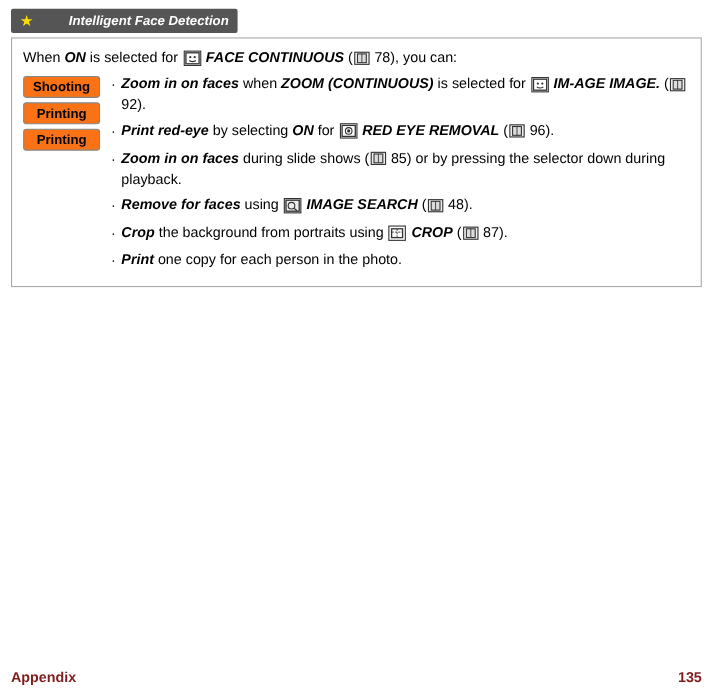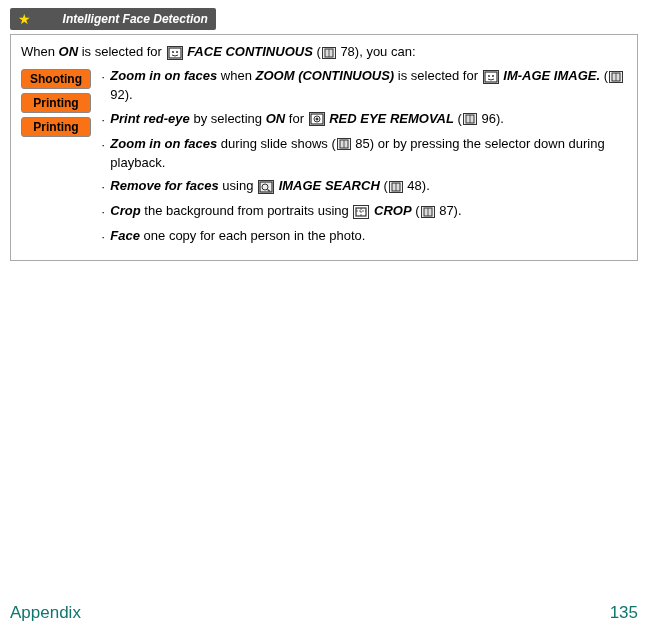--- a/index.html
+++ b/index.html
@@ -181,23 +181,23 @@
       bottom: 8px;
       left: 10px;
       right: 10px;
       display: flex;
       justify-content: space-between;
       font-size: 12px;
       color: #555;
     }
 
     .footer-page {
-      font-size: 17px;
-      color: #0f766e;
-      font-weight: normal;
+      font-size: 13px;
+      color: #7f1d1d;
+      font-weight: bold;
     }
   </style>
 </head>
 <body>
 
 <div class="page-container">
 
   
   <div class="title-bar">
     <span class="title-bar-icon">★</span>
@@ -335,21 +335,21 @@
                 <rect x="1" y="1" width="8" height="8" fill="#ddd" stroke="#333" stroke-width="1"></rect>
                 <line x1="5" y1="1" x2="5" y2="9" stroke="#333" stroke-width="0.8"></line>
               </svg>
             </span> 87).
           </span>
         </div>
 
         <div class="bullet-item">
           <span class="bullet-dot">·</span>
           <span class="bullet-text">
-            <span class="bold">Face</span>
+            <span class="bold">Print</span>
             one copy for each person in the photo.
           </span>
         </div>
 
       </div>
     </div>
   </div>
 
   
   <div class="footer">

